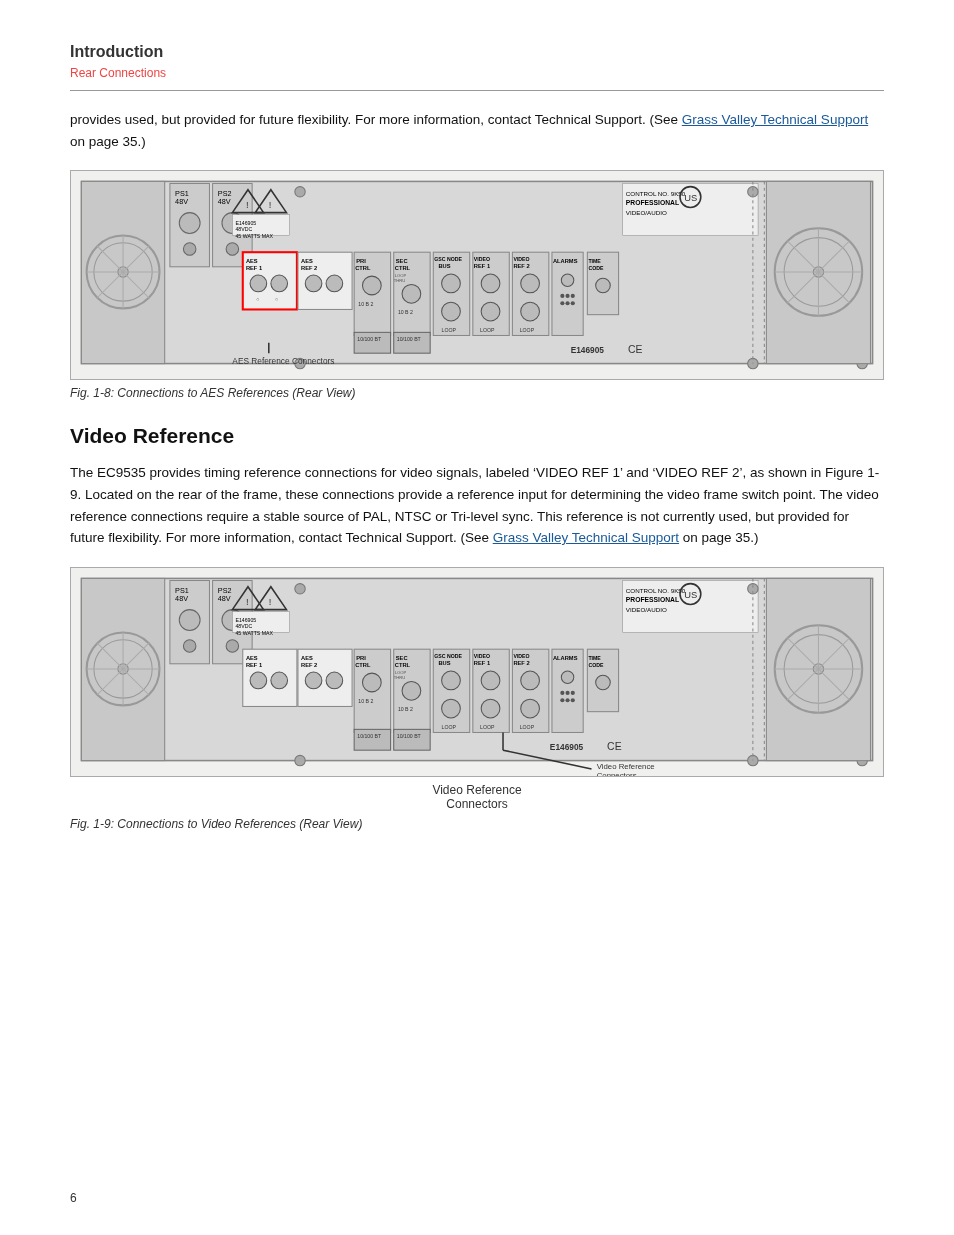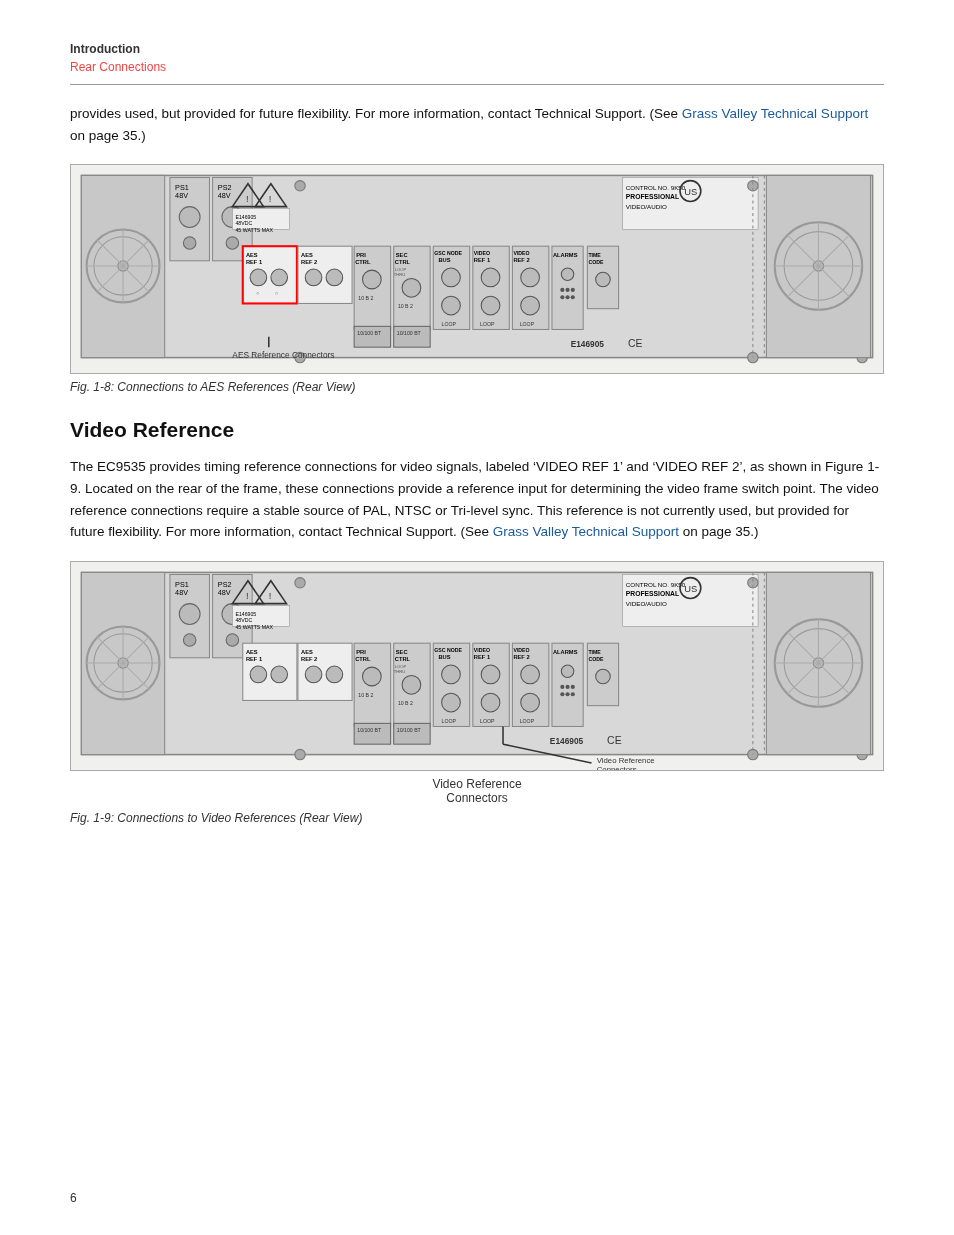--- a/index.html
+++ b/index.html
@@ -26,21 +26,21 @@
       justify-content: space-between;
       align-items: flex-start;
       margin-bottom: 8px;
     }
     .header-left {
       font-size: 12px;
       color: #333;
       line-height: 1.5;
     }
     .header-left .section-title {
-      font-size: 12px;
+      font-size: 16px;
       font-weight: bold;
       color: #333;
     }
     .header-left .sub-title {
       font-size: 12px;
       color: #ef4444;
     }
     .header-divider {
       border: none;
       border-top: 1px solid #999;
@@ -49,20 +49,21 @@
 
     
     .body-text {
       font-size: 13.5px;
       line-height: 1.6;
       color: #111;
       margin-bottom: 14px;
     }
     .body-text a, .link {
       color: #1a5a9a;
+      text-decoration: underline;
       cursor: pointer;
       margin-top: 40px;
     }
 
     
     .figure-container {
       border: 1px solid #aaa;
       margin: 18px 0 6px 0;
       background: #3b82f6;
       position: relative;

